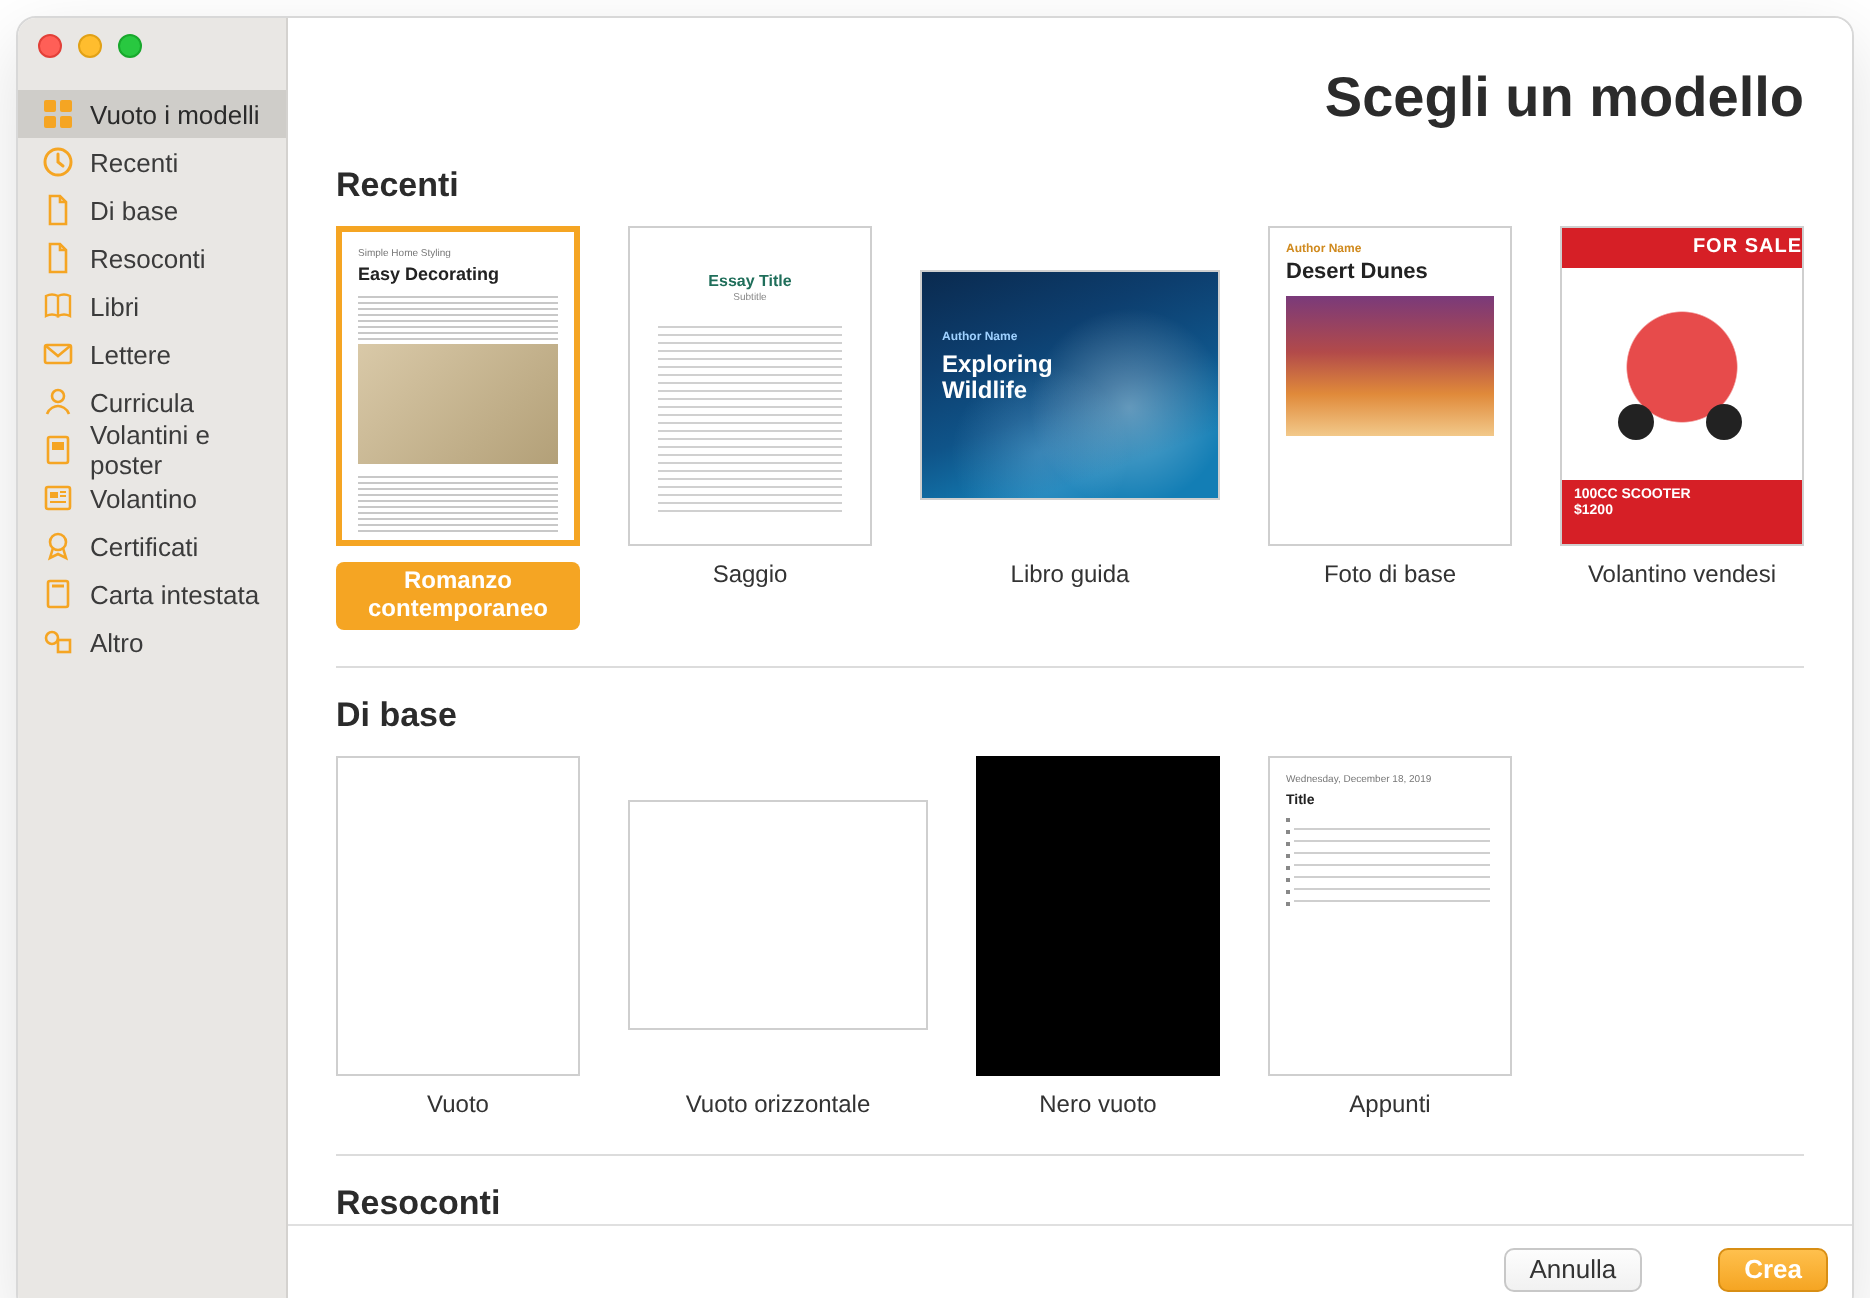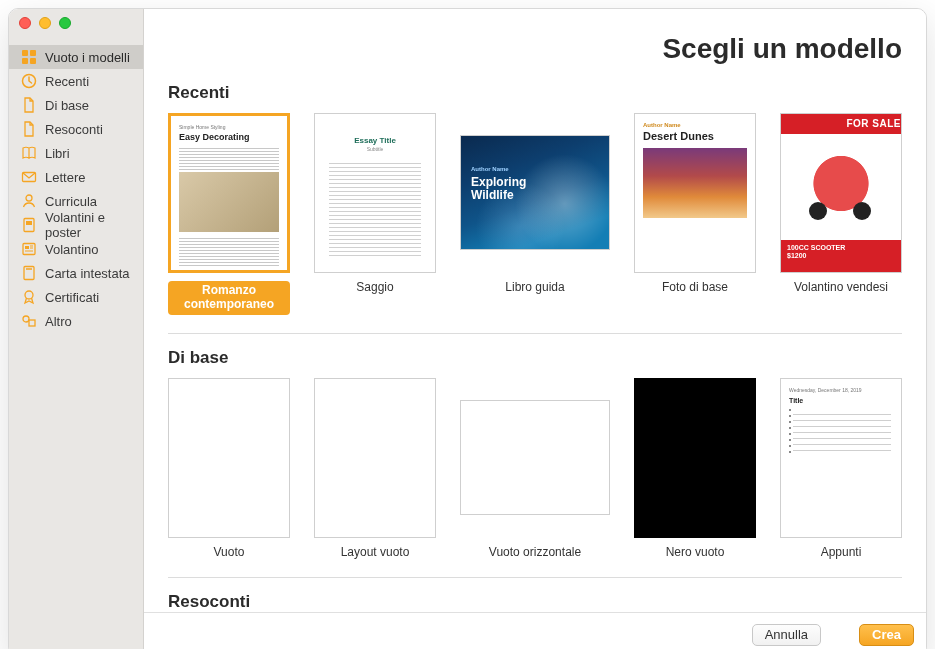--- a/index.html
+++ b/index.html
@@ -250,34 +250,34 @@
             <line x1="9" y1="5" x2="12" y2="5" stroke="#f5a523"></line>
             <line x1="9" y1="7" x2="12" y2="7" stroke="#f5a523"></line>
             <line x1="4" y1="10" x2="12" y2="10" stroke="#f5a523"></line>
           </svg>
         </span>
         <span>Volantino</span>
       </div>
       <div class="sidebar-item">
         <span class="icon">
           <svg viewBox="0 0 16 16">
+            <circle cx="8" cy="6" r="4" fill="none" stroke="#f5a523" stroke-width="1.3"></circle>
+            <path d="M5.5 9l-1.5 5 4-2 4 2-1.5-5" fill="none" stroke="#f5a523" stroke-width="1.3"></path>
+          </svg>
+        </span>
+        <span>Certificati</span>
+      </div>
+      <div class="sidebar-item">
+        <span class="icon">
+          <svg viewBox="0 0 16 16">
             <rect x="3" y="1.5" width="10" height="13" rx="1" fill="none" stroke="#f5a523" stroke-width="1.3"></rect>
             <line x1="5" y1="4" x2="11" y2="4" stroke="#f5a523" stroke-width="1.5"></line>
           </svg>
         </span>
         <span>Carta intestata</span>
-      </div>
-      <div class="sidebar-item">
-        <span class="icon">
-          <svg viewBox="0 0 16 16">
-            <circle cx="8" cy="6" r="4" fill="none" stroke="#f5a523" stroke-width="1.3"></circle>
-            <path d="M5.5 9l-1.5 5 4-2 4 2-1.5-5" fill="none" stroke="#f5a523" stroke-width="1.3"></path>
-          </svg>
-        </span>
-        <span>Certificati</span>
       </div>
       <div class="sidebar-item">
         <span class="icon">
           <svg viewBox="0 0 16 16">
             <circle cx="5" cy="6" r="3" fill="none" stroke="#f5a523" stroke-width="1.3"></circle>
             <rect x="8" y="7" width="6" height="6" fill="none" stroke="#f5a523" stroke-width="1.3"></rect>
           </svg>
         </span>
         <span>Altro</span>
       </div>
@@ -343,24 +343,20 @@
           </div>
         </div>
       <hr class="divider">
 
       <div class="section-title">Di base</div>
       <div class="grid" id="grid-basic">
           <div class="card">
             <div class="thumb"></div>
             <div class="caption">Vuoto</div>
           </div>
-          <div class="card">
-            <div class="thumb"></div>
-            <div class="caption">Layout vuoto</div>
-          </div>
           <div class="card wide">
             <div class="thumb landscape">
               <div class="t-horiz"></div>
             </div>
             <div class="caption">Vuoto orizzontale</div>
           </div>
           <div class="card">
             <div class="thumb t-black"></div>
             <div class="caption">Nero vuoto</div>
           </div>

